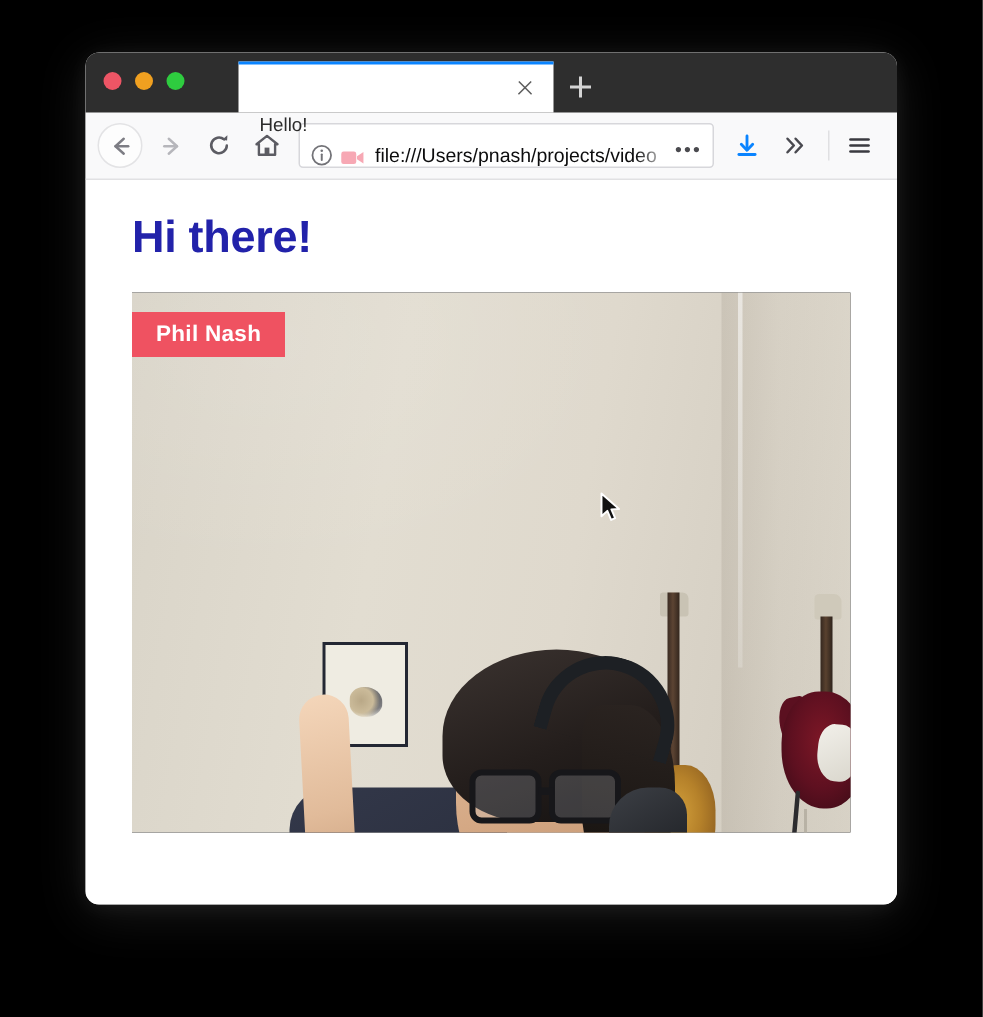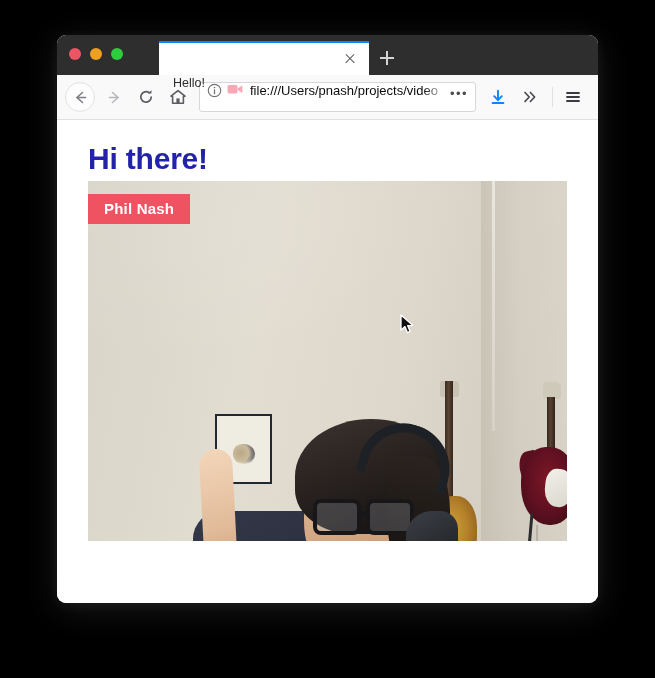--- a/index.html
+++ b/index.html
@@ -122,21 +122,21 @@
   .navbtn svg { display: block; }
 
   .urlbar {
     flex: 1;
     height: 30px;
     margin: 0 7px 0 4px;
     background: #ffffff;
     border: 1px solid #d7d7db;
     border-radius: 3px;
     display: flex;
-    align-items: flex-start;
+    align-items: flex-end;
     padding: 0 4px 0 7px;
     overflow: hidden;
   }
   .ident-icon { flex: 0 0 auto; display: flex; align-items: center; margin-right: 5px; }
   .cam-icon   { flex: 0 0 auto; display: flex; align-items: center; margin-right: 7px; }
   .url-text {
     flex: 1;
     font-size: 13px;
     color: #0c0c0d;
     white-space: nowrap;
@@ -165,21 +165,21 @@
   
   .content {
     background: #ffffff;
     height: 483px;
     padding: 22px 0 0 31px;
   }
   .heading {
     font-size: 30px;
     font-weight: bold;
     color: #2222aa;
-    margin: 0 0 5px 0;
+    margin: 0 0 19px 0;
     letter-spacing: -0.2px;
   }
 
   
   .video-wrap {
     position: relative;
     width: 479px; height: 360px;
     overflow: hidden;
     background: #2a2a2a;
   }

